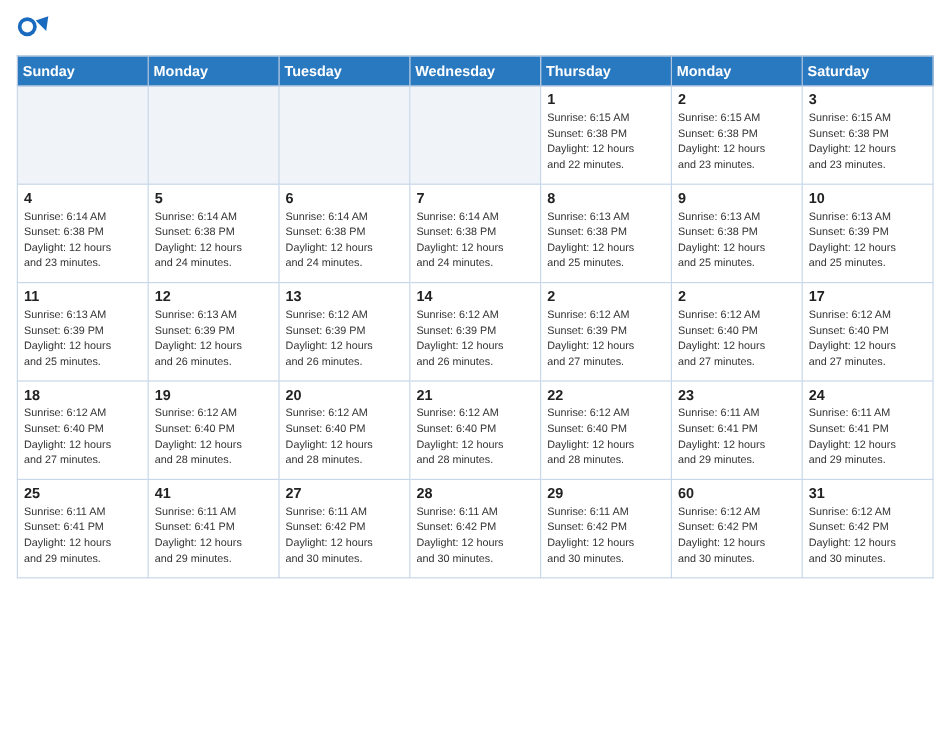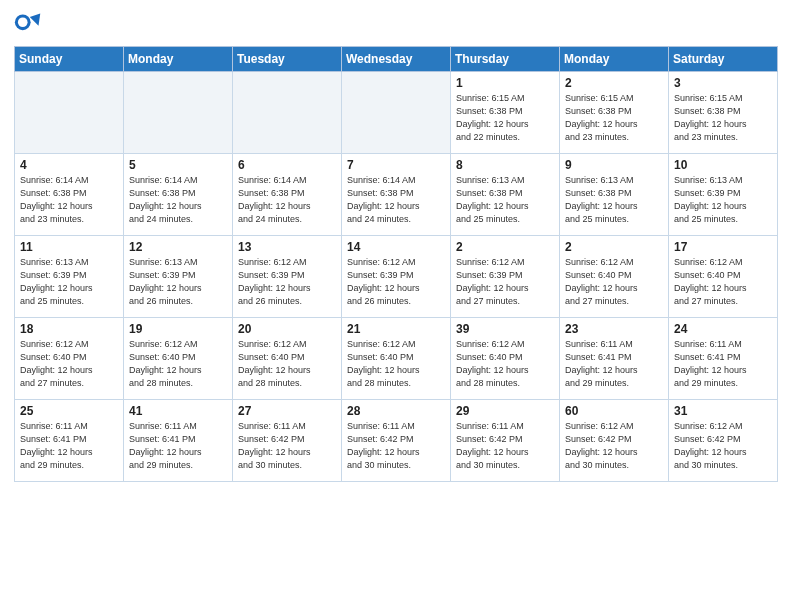--- a/index.html
+++ b/index.html
@@ -285,21 +285,21 @@
 and 28 minutes.</div>
           </td>
           <td>
             <div class="day-num">21</div>
             <div class="day-info" style="white-space: pre-line;">Sunrise: 6:12 AM
 Sunset: 6:40 PM
 Daylight: 12 hours
 and 28 minutes.</div>
           </td>
           <td>
-            <div class="day-num">39</div>
+            <div class="day-num">22</div>
             <div class="day-info" style="white-space: pre-line;">Sunrise: 6:12 AM
 Sunset: 6:40 PM
 Daylight: 12 hours
 and 28 minutes.</div>
           </td>
           <td>
             <div class="day-num">23</div>
             <div class="day-info" style="white-space: pre-line;">Sunrise: 6:11 AM
 Sunset: 6:41 PM
 Daylight: 12 hours

